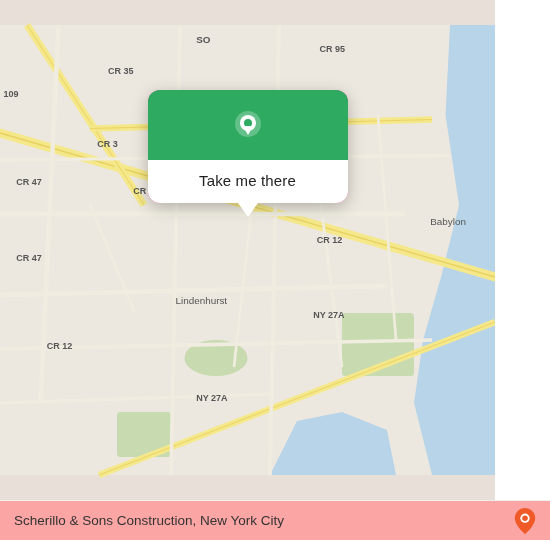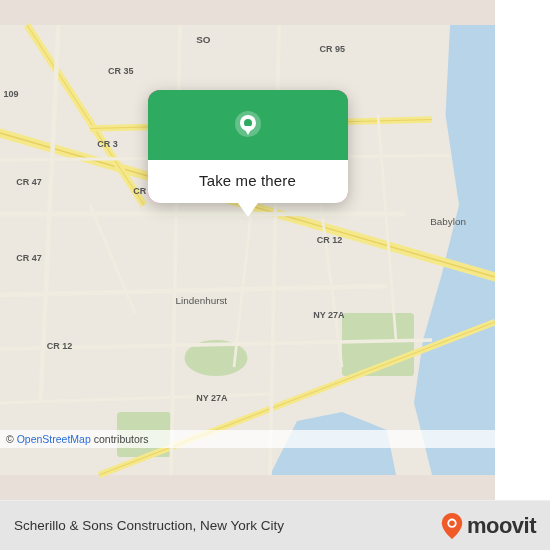--- a/index.html
+++ b/index.html
@@ -87,22 +87,22 @@
       height: 0;
       border-left: 10px solid transparent;
       border-right: 10px solid transparent;
       border-top: 14px solid white;
       z-index: 11;
     }
 
     
     #bottom-bar {
       width: 550px;
-      height: 50px;
-      background: #e5e5e5;
+      height: 40px;
+      background: #fca5a5;
       display: flex;
       align-items: center;
       padding: 0 14px;
       border-top: 1px solid #eee;
       position: relative;
     }
 
     #bottom-title {
       font-size: 13.5px;
       color: #333;
@@ -215,29 +215,25 @@
         <circle cx="19" cy="15" r="4" fill="#2eab60"></circle>
         <polygon points="19,27 14,18 24,18" fill="white"></polygon>
       </svg>
     </div>
     <div id="popup-bottom">
       <span id="popup-label">Take me there</span>
     </div>
     <div id="popup-tail"></div>
   </div>
 
-  <div id="copyright-bar">
-    <span>© </span><span class="osm">OpenStreetMap</span><span> contributors</span>
-  </div>
 </div>
 
 <div id="bottom-bar">
   <span id="bottom-title">Scherillo &amp; Sons Construction, New York City</span>
   <div id="moovit-logo">
 
     <svg id="moovit-pin" viewBox="0 0 22 28" xmlns="http://www.w3.org/2000/svg">
       <path d="M11 0 C5 0 0 5 0 11 C0 19 11 28 11 28 C11 28 22 19 22 11 C22 5 17 0 11 0Z" fill="#f05a28"></path>
       <circle cx="11" cy="11" r="5" fill="white"></circle>
       <circle cx="11" cy="11" r="3" fill="#f05a28"></circle>
     </svg>
-    <span id="moovit-text">moovit</span>
   </div>
 </div>
 
 </body></html>

